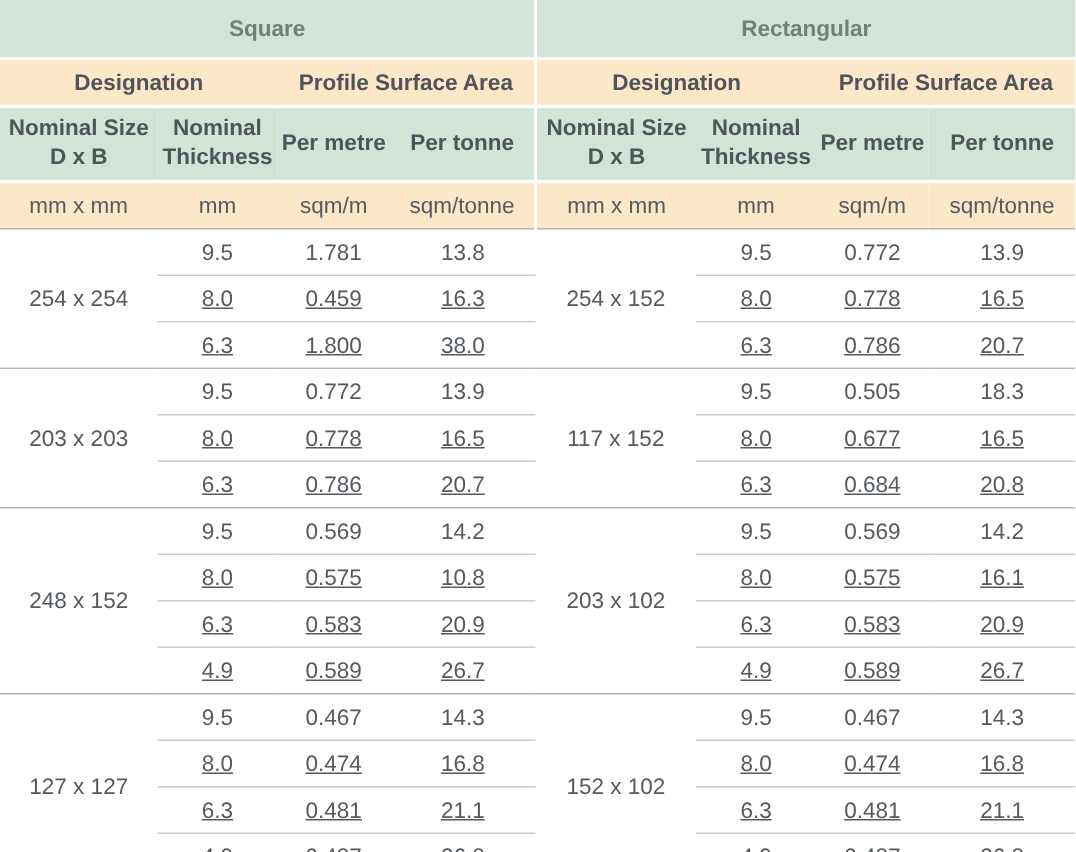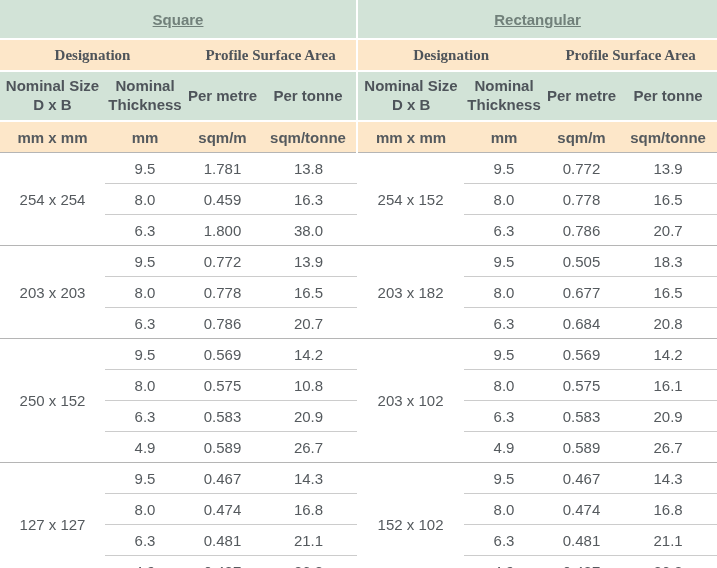--- a/index.html
+++ b/index.html
@@ -7,35 +7,35 @@
     width:717px;height:568px;overflow:hidden;background:#fff;
     font-family:"Liberation Sans",sans-serif;
   }
   table{border-collapse:collapse;width:717px;table-layout:fixed;}
   th,td{
     font-size:15px;text-align:center;vertical-align:middle;padding:0;
     font-weight:normal;color:var(--body-text,#555a5e);
   }
   tr.r1 th{
     height:38px;background:var(--green,#d2e3d7);color:var(--title-text,#71807a);
-    font-weight:bold;border-bottom:2px solid var(--divider,#fff);text-decoration:underline;
+    font-weight:bold;border-bottom:2px solid var(--divider,#fff);
   }
   tr.r2 th{
     height:30px;background:var(--peach,#fde7c9);color:var(--header-text,#4e545a);
-    font-weight:bold;border-bottom:2px solid var(--divider,#fff);font-family:Liberation Serif, serif;
+    font-weight:bold;border-bottom:2px solid var(--divider,#fff);
   }
   tr.r3 th{
     height:48px;background:var(--green,#d2e3d7);color:var(--header-text,#4e545a);
     font-weight:bold;border-bottom:2px solid var(--divider,#fff);line-height:1.25;
   }
-  tr.r4 td{height:30px;background:var(--peach,#fde7c9);font-weight:bold;}
+  tr.r4 td{height:30px;background:var(--peach,#fde7c9);}
   .vdiv{border-left:2px solid var(--divider,#fff);}
   tbody.data td{height:30px;background:#fff;}
   tbody.data tr.gs td{border-top:1px solid var(--group-line,#b5b5b5);}
-  tbody.data tr.inner td{border-top:1px solid var(--row-line,#cccccc);}
+  tbody.data tr.inner td{border-top:1px solid var(--row-line,#cccccc);text-decoration:underline;}
 </style>
 </head>
 <body>
 
 <table>
   <colgroup>
     <col style="width:105px">
       <col style="width:80px">
       <col style="width:75px">
       <col style="width:97px">
@@ -103,21 +103,21 @@
       <td>6.3</td>
       <td>0.786</td>
       <td>20.7</td>
     </tr>
 
     <tr class="gs">
       <td class="size" rowspan="3">203 x 203</td>
       <td>9.5</td>
       <td>0.772</td>
       <td>13.9</td>
-      <td class="size" rowspan="3">203 x 182</td>
+      <td class="size" rowspan="3">117 x 152</td>
       <td>9.5</td>
       <td>0.505</td>
       <td>18.3</td>
     </tr>
     <tr class="inner">
       <td>8.0</td>
       <td>0.778</td>
       <td>16.5</td>
       <td>8.0</td>
       <td>0.677</td>
@@ -126,21 +126,21 @@
     <tr class="inner">
       <td>6.3</td>
       <td>0.786</td>
       <td>20.7</td>
       <td>6.3</td>
       <td>0.684</td>
       <td>20.8</td>
     </tr>
 
     <tr class="gs">
-      <td class="size" rowspan="4">250 x 152</td>
+      <td class="size" rowspan="4">248 x 152</td>
       <td>9.5</td>
       <td>0.569</td>
       <td>14.2</td>
       <td class="size" rowspan="4">203 x 102</td>
       <td>9.5</td>
       <td>0.569</td>
       <td>14.2</td>
     </tr>
     <tr class="inner">
       <td>8.0</td>

